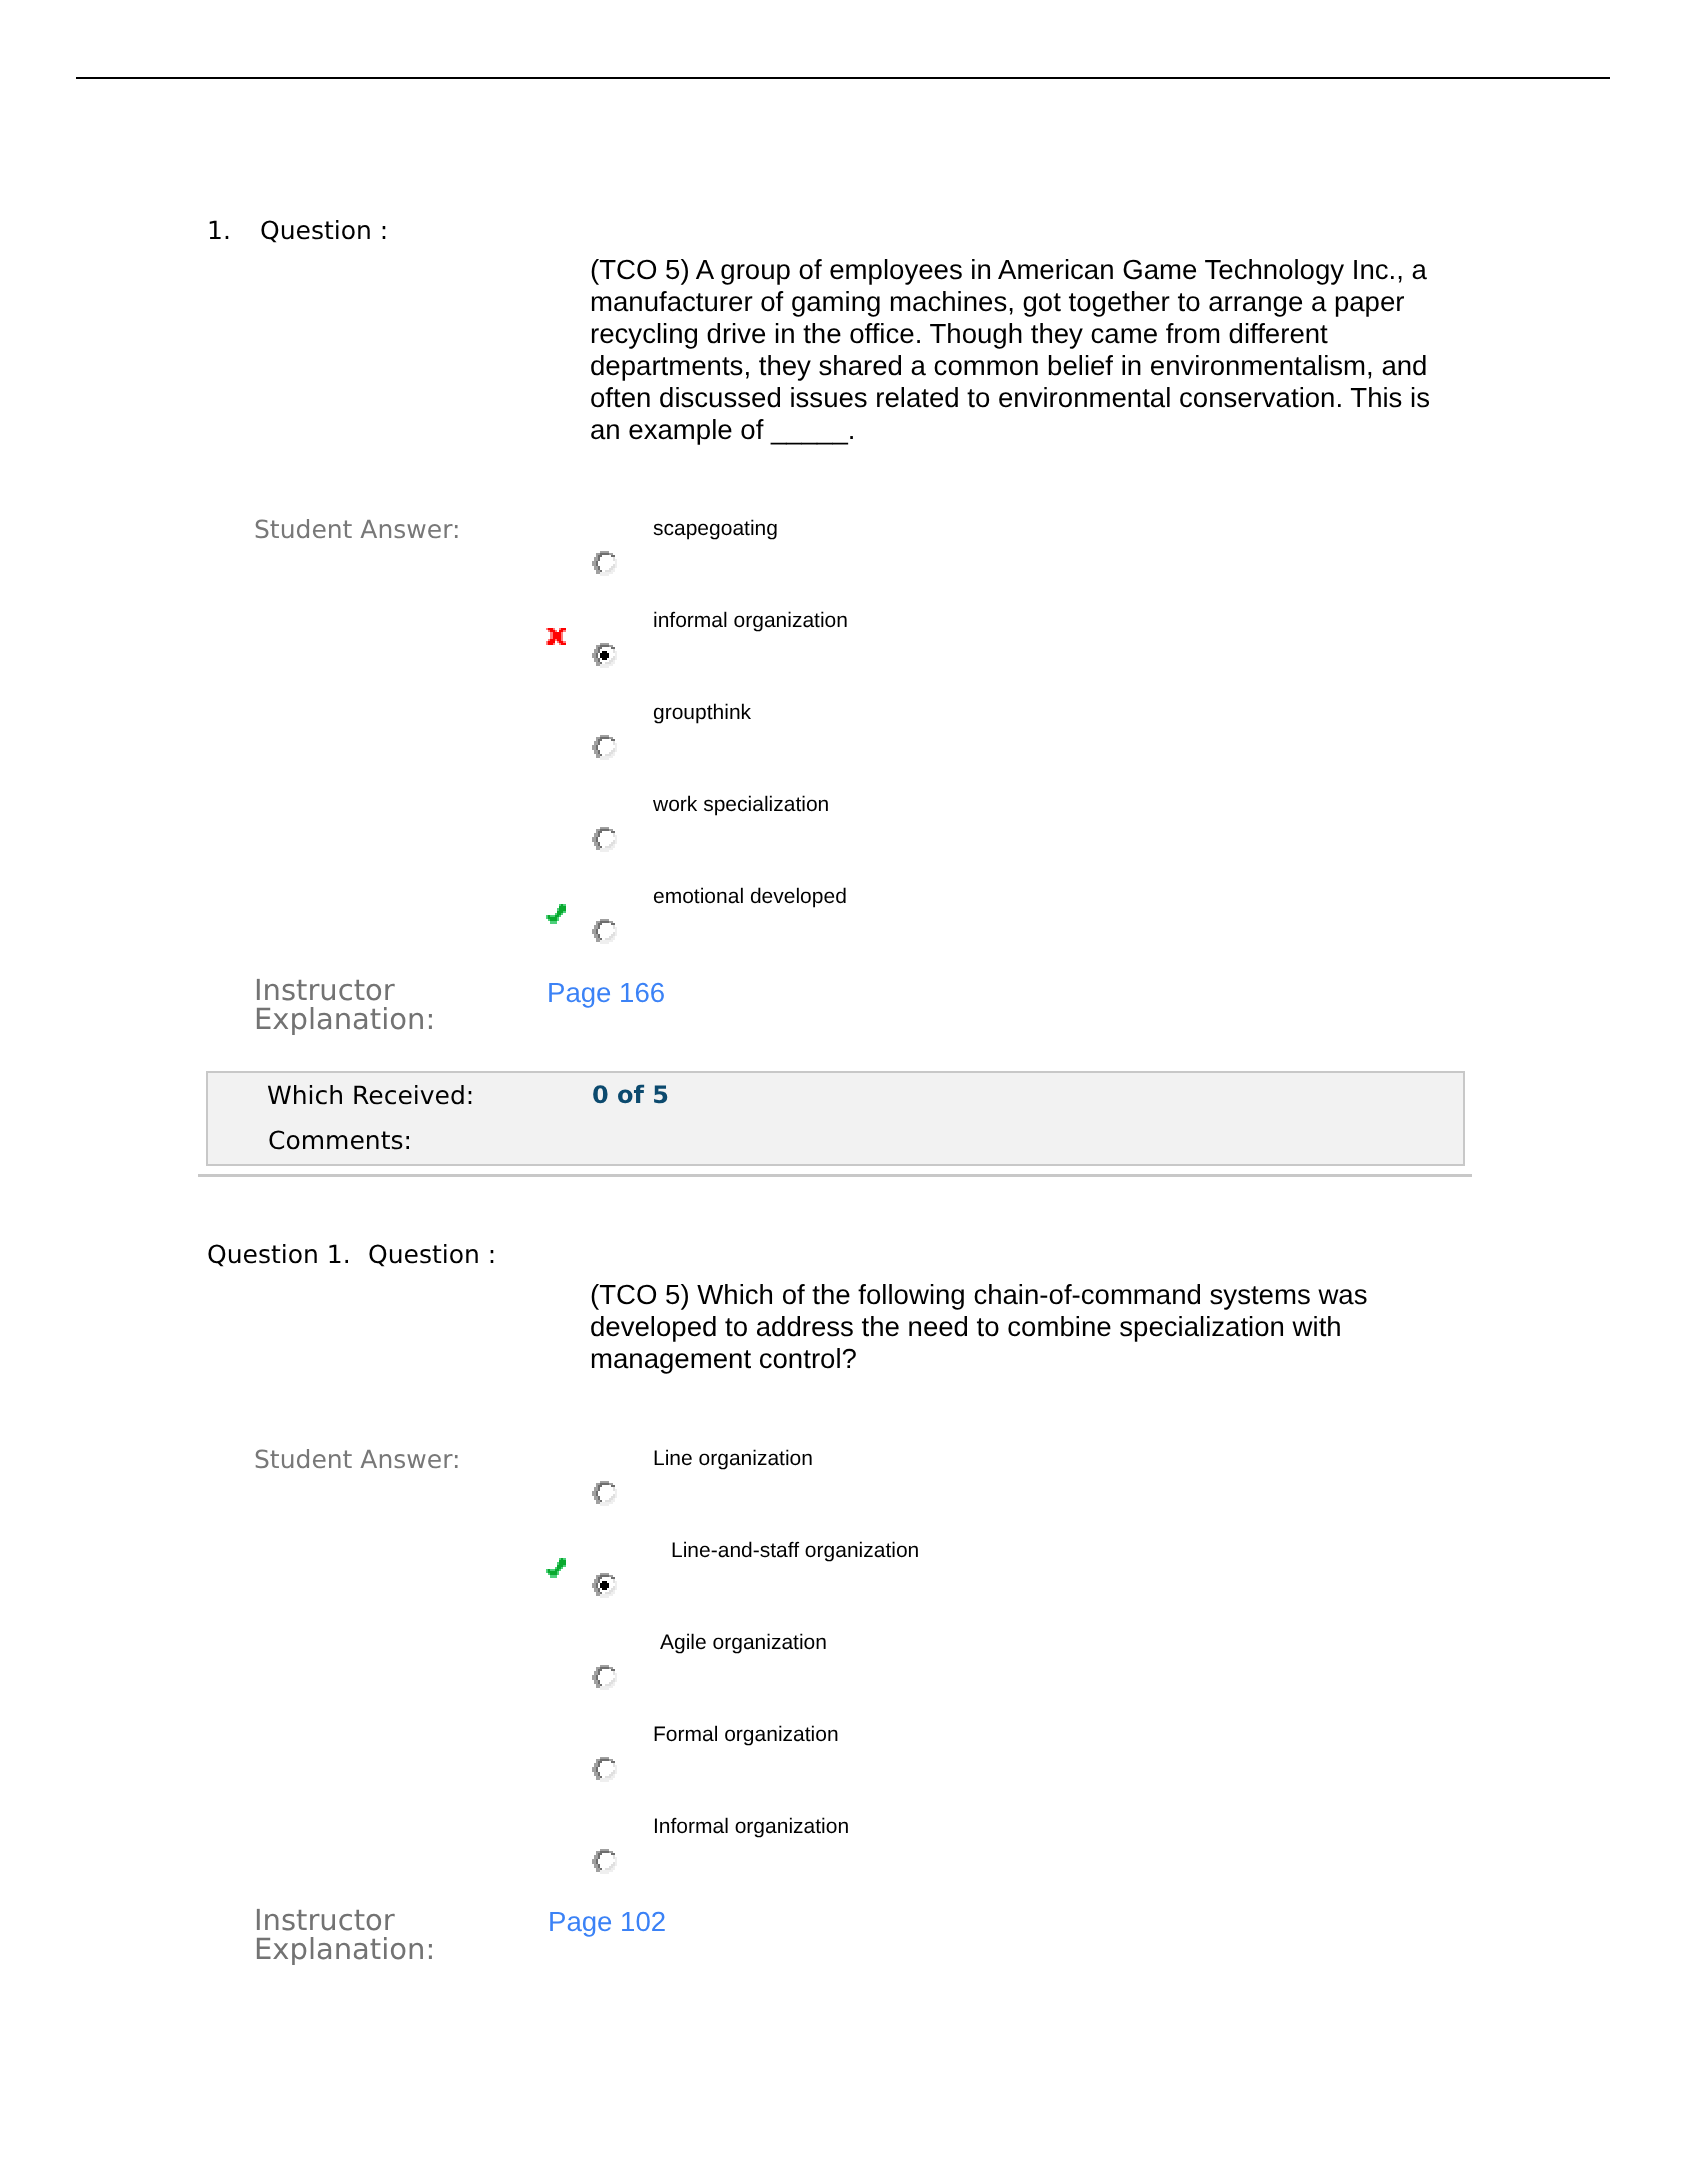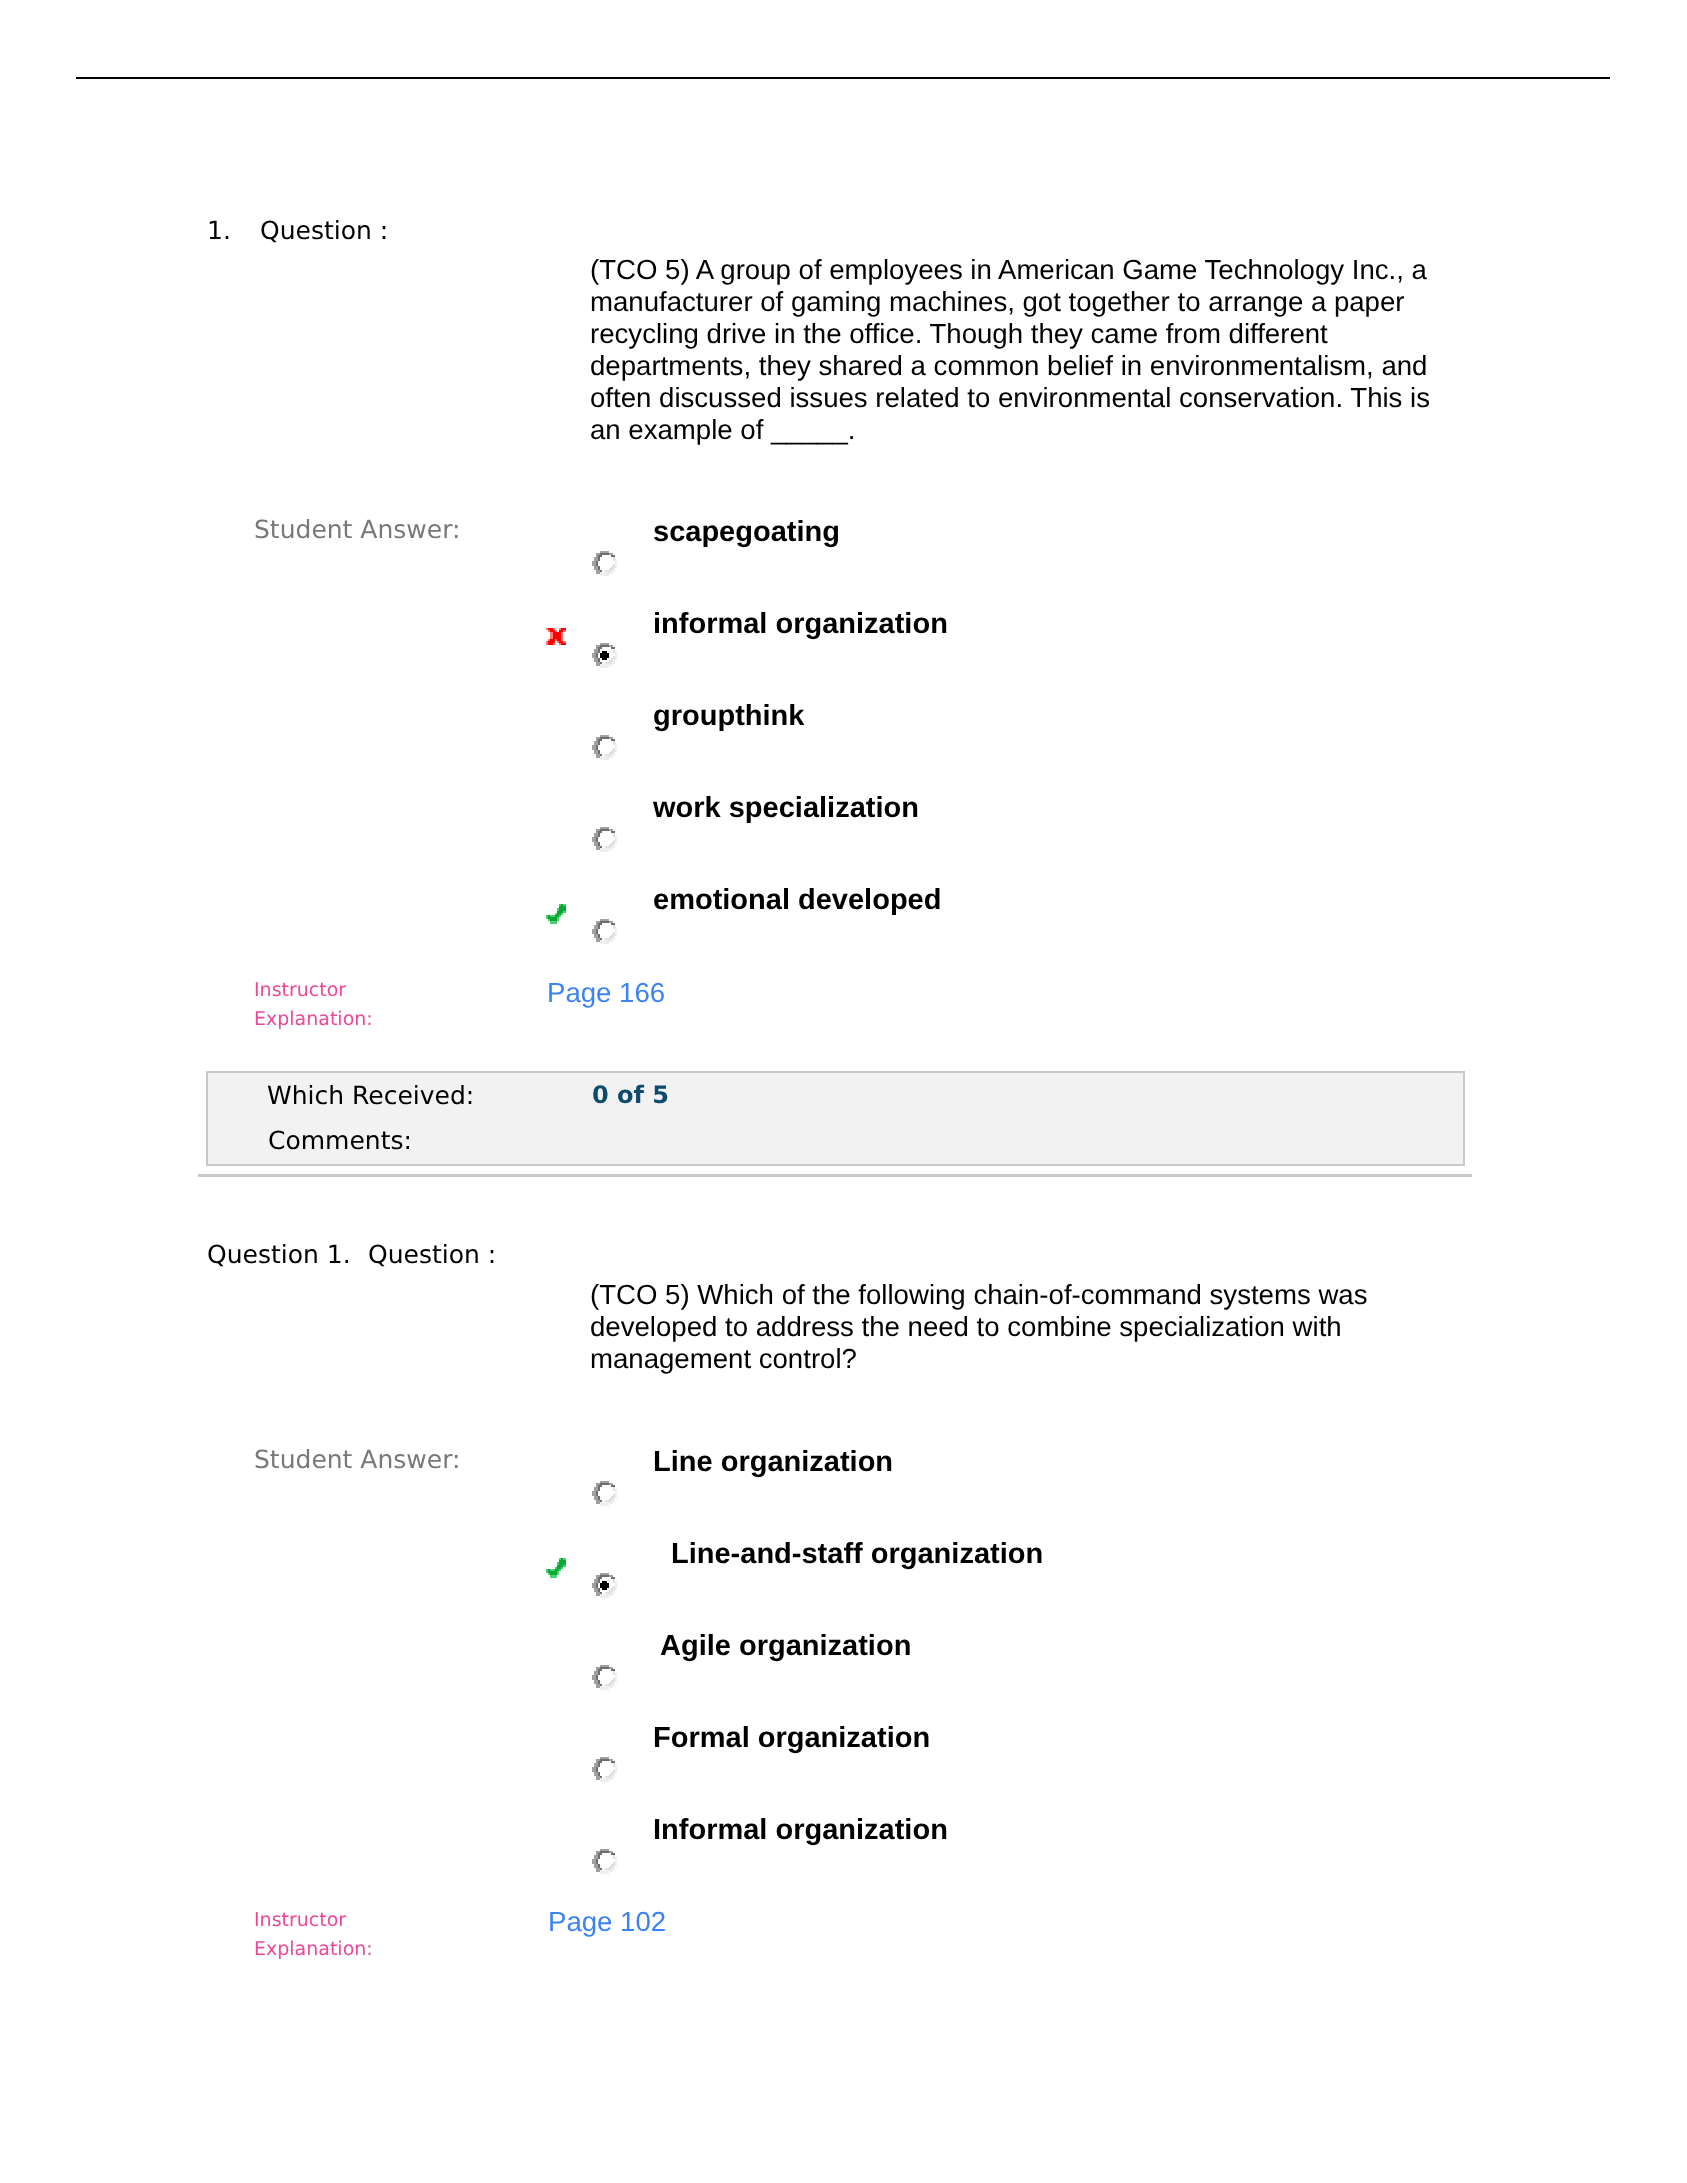--- a/index.html
+++ b/index.html
@@ -13,26 +13,26 @@
   .qblock{position:absolute;left:0;top:0;width:1687px;}
 
   .q-number{position:absolute;font-family:"DejaVu Sans",sans-serif;font-size:25px;line-height:1;
             color:#000;white-space:pre;}
   .q-label{position:absolute;font-family:"DejaVu Sans",sans-serif;font-size:25px;line-height:1;
            color:#000;white-space:pre;}
   .q-text{position:absolute;font-family:"Liberation Sans",sans-serif;font-size:27.6px;
           line-height:32px;color:#000;text-align:left;}
   .sa-label{position:absolute;font-family:"DejaVu Sans",sans-serif;font-size:25px;line-height:1;
             color:#787878;white-space:pre;}
-  .ie-label{position:absolute;font-family:"DejaVu Sans",sans-serif;font-size:19px;
-            line-height:29px;color:#ec4899;white-space:pre;}
+  .ie-label{position:absolute;font-family:"DejaVu Sans",sans-serif;font-size:29px;
+            line-height:29px;color:#737373;white-space:pre;}
   .ie-value{position:absolute;font-family:"Liberation Sans",sans-serif;font-size:27.6px;
             line-height:1;color:#3b82f6;white-space:pre;}
-  .opt-text{position:absolute;font-family:"Liberation Sans",sans-serif;font-size:29px;
-            line-height:1;color:#000;white-space:pre;font-weight:bold;}
+  .opt-text{position:absolute;font-family:"Liberation Sans",sans-serif;font-size:21px;
+            line-height:1;color:#000;white-space:pre;}
   .opt-radio{position:absolute;}
   .opt-marker{position:absolute;}
 
   .pointsbox{position:absolute;background:#f2f2f2;border:2px solid #c8c8c8;box-sizing:border-box;}
   .box-label{position:absolute;font-family:"DejaVu Sans",sans-serif;font-size:25px;line-height:1;
              color:#000;white-space:pre;}
   .box-value{position:absolute;font-family:"DejaVu Sans",sans-serif;font-size:24px;font-weight:bold;
              line-height:1;color:#0c4a6e;white-space:pre;}
   .divider{position:absolute;height:2.6px;background:#c8c8c8;}
 

